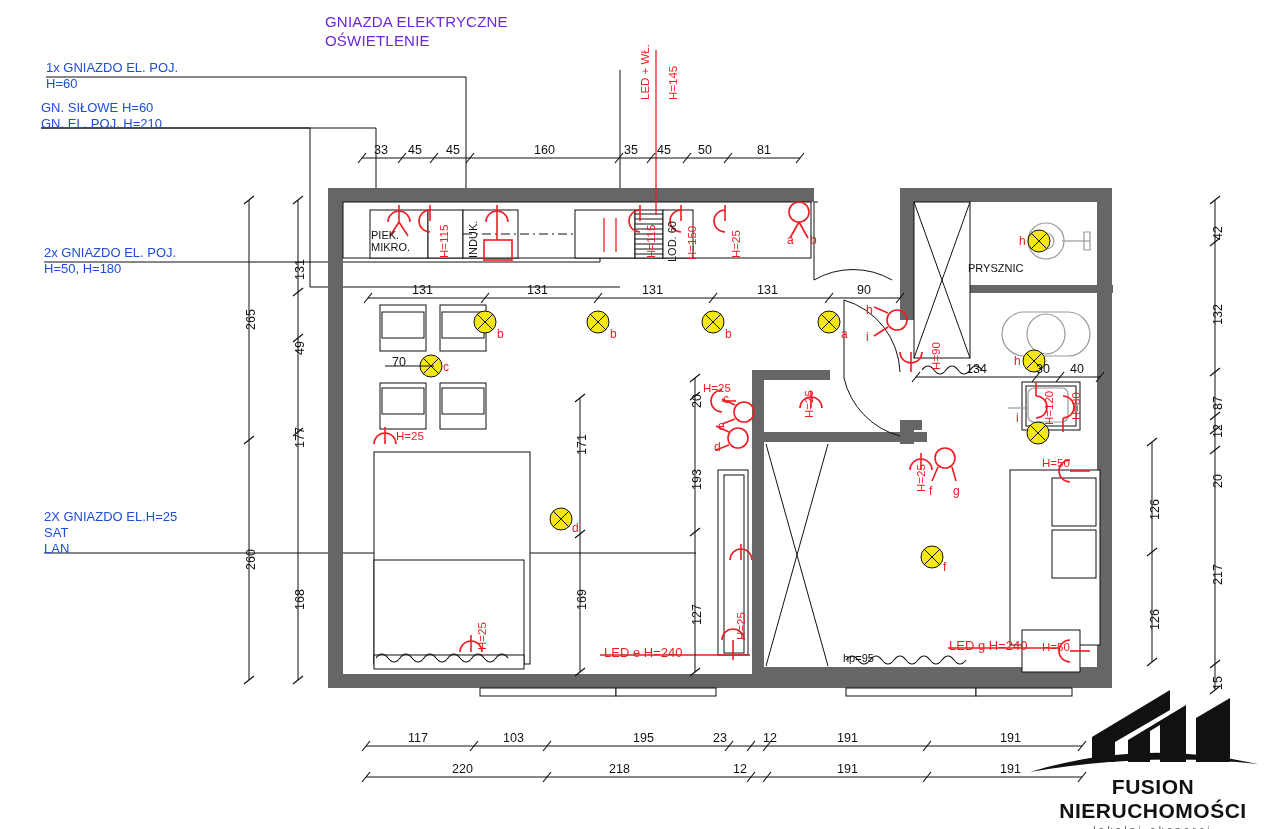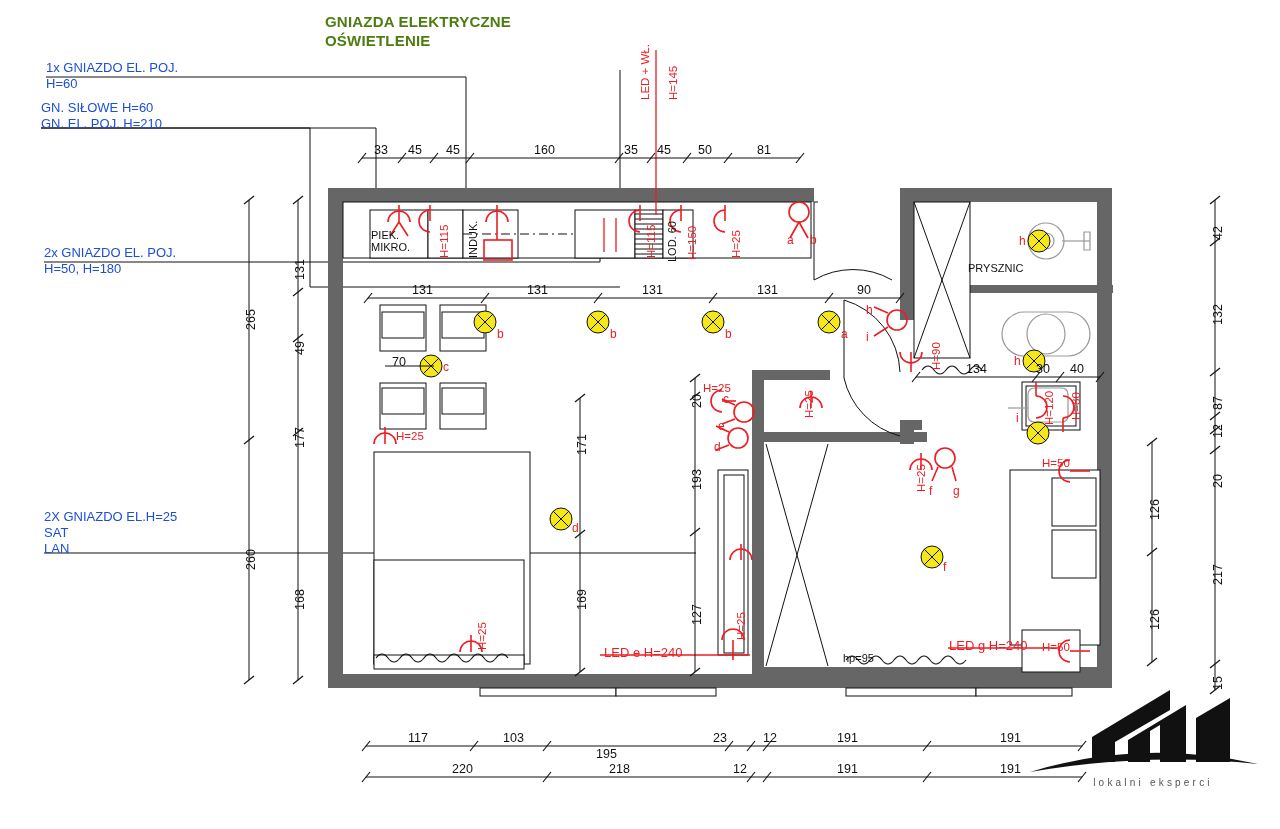--- a/index.html
+++ b/index.html
@@ -9,21 +9,21 @@
     background:#ffffff;
     font-family:"Liberation Sans", sans-serif;
     overflow:hidden;
     position:relative;
   }
   #plan { position:absolute; left:0; top:0; width:1280px; height:829px; }
   .abs { position:absolute; }
 
   .title-block { left:325px; top:12px; width:420px; }
   .title-line {
-    font-size:15px; font-weight:bold; color:#4d7c0f;
+    font-size:15px; font-weight:normal; color:#6d28d9;
     letter-spacing:0.2px; line-height:19px;
   }
 
   .legend { font-size:13px; color:#1d4ed8; line-height:16px; white-space:nowrap; }
   .legend-1 { left:46px; top:60px; }
   .legend-2 { left:41px; top:100px; }
   .legend-3 { left:44px; top:245px; }
   .legend-4 { left:44px; top:509px; }
 
   .dim { font-size:12.5px; color:#111; white-space:nowrap; }
@@ -502,21 +502,21 @@
 <div class="abs dim-v" style="left:1211px; top:690px;">15</div>
 
 <div class="abs dim" style="left:966px; top:362px;">134</div>
 <div class="abs dim" style="left:1036px; top:362px;">30</div>
 <div class="abs dim" style="left:1070px; top:362px;">40</div>
 
 <div class="abs dim" style="left:392px; top:355px;">70</div>
 
 <div class="abs dim" style="left:408px; top:731px;">117</div>
 <div class="abs dim" style="left:503px; top:731px;">103</div>
-<div class="abs dim" style="left:596px; top:731px;margin-top:16px;">195</div>
+<div class="abs dim" style="left:633px; top:731px;">195</div>
 <div class="abs dim" style="left:713px; top:731px;">23</div>
 <div class="abs dim" style="left:763px; top:731px;">12</div>
 <div class="abs dim" style="left:837px; top:731px;">191</div>
 <div class="abs dim" style="left:1000px; top:731px;">191</div>
 
 <div class="abs dim" style="left:452px; top:762px;">220</div>
 <div class="abs dim" style="left:609px; top:762px;">218</div>
 <div class="abs dim" style="left:733px; top:762px;">12</div>
 <div class="abs dim" style="left:837px; top:762px;">191</div>
 <div class="abs dim" style="left:1000px; top:762px;">191</div>
@@ -574,14 +574,15 @@
 <div class="abs lbl-red-sm" style="left:953px; top:484px;">g</div>
 
 <div class="abs rtxt" style="left:1042px; top:457px;">H=50</div>
 <div class="abs rtxt" style="left:1042px; top:641px;">H=50</div>
 
 <div class="abs rtxt" style="left:604px; top:645px; font-size:13px;">LED e H=240</div>
 <div class="abs rtxt" style="left:949px; top:638px; font-size:13px;">LED g H=240</div>
 <div class="abs btxt" style="left:843px; top:652px;">hp=95</div>
 
 <div class="abs logo-text">
+  <div class="logo-main">FUSION NIERUCHOMOŚCI</div>
   <div class="logo-sub">lokalni eksperci</div>
 </div>
 
 </body></html>

